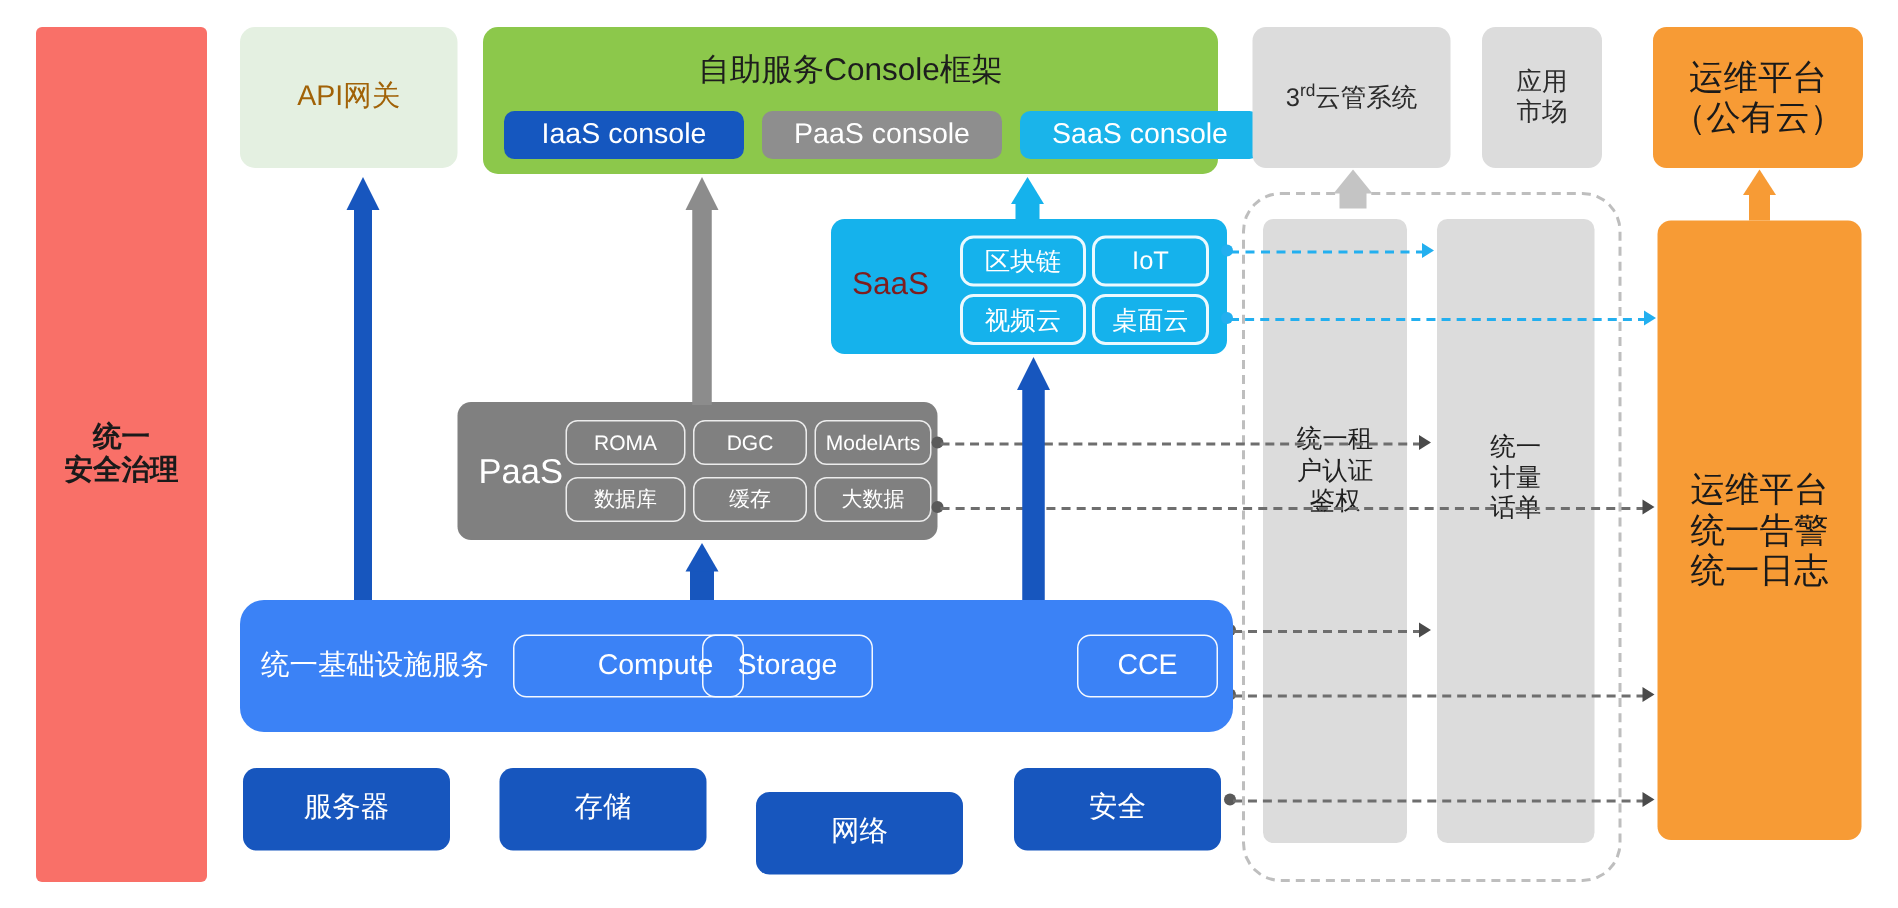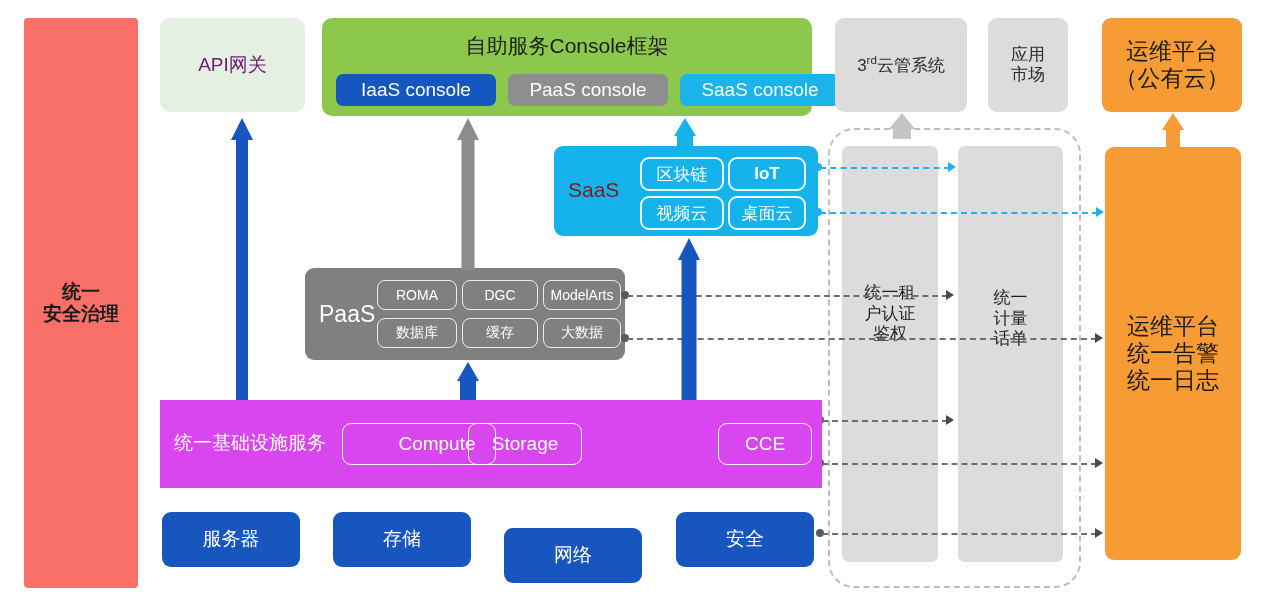--- a/index.html
+++ b/index.html
@@ -5,42 +5,42 @@
   html,body{margin:0;padding:0;background:#ffffff;}
   body{font-family:"Liberation Sans","DejaVu Sans",sans-serif;}
   #stage{position:relative;width:1265px;height:605px;background:#fff;overflow:hidden;}
 
   .box{position:absolute;box-sizing:border-box;display:flex;align-items:center;justify-content:center;text-align:center;line-height:1.18;}
 
   
   .gov{background:#F97068;color:#1a1a1a;font-size:19px;font-weight:700;border-radius:4px;}
 
   
-  .apigw{background:#E4F0E1;color:#701a75;font-size:19px;border-radius:10px;}
+  .apigw{background:#E4F0E1;color:#a16207;font-size:19px;border-radius:10px;}
 
   
   .console{background:#8CC84B;border-radius:10px;}
   .console-title{position:absolute;left:0;right:0;top:14px;text-align:center;font-size:21px;color:#1d1d1d;font-weight:400;}
   .pill{position:absolute;display:flex;align-items:center;justify-content:center;border-radius:7px;color:#fff;font-size:19px;height:32px;}
   .pill.iaas{background:#1557BF;}
   .pill.paas{background:#8E8E8E;}
   .pill.saas{background:#1AB4EA;}
 
   
   .saasbox{background:#15B2EC;border-radius:9px;}
   .saas-label{position:absolute;color:#7f1d1d;font-size:21px;}
   .chip{position:absolute;display:flex;align-items:center;justify-content:center;border:2px solid rgba(255,255,255,.92);border-radius:9px;color:#fff;font-size:17px;background:transparent;}
 
   
   .paasbox{background:#808080;border-radius:9px;}
   .paas-label{position:absolute;color:#fff;font-size:23px;}
   .chip-g{position:absolute;display:flex;align-items:center;justify-content:center;border:1.5px solid rgba(255,255,255,.85);border-radius:8px;color:#ffffff;font-size:14px;background:transparent;}
 
   
-  .infra{background:#d946ef;border-radius:1px;}
+  .infra{background:#3b82f6;border-radius:16px;}
   .infra-label{position:absolute;color:#fff;font-size:19px;}
   .chip-b{position:absolute;display:flex;align-items:center;justify-content:center;border:1.6px solid rgba(255,255,255,.95);border-radius:9px;color:#fff;font-size:19px;background:transparent;}
 
   
   .res{background:#1756BE;color:#fff;font-size:19px;border-radius:9px;}
 
   
   .grey{background:#DCDCDC;color:#2b2b2b;font-size:17px;border-radius:9px;}
 
   
@@ -136,21 +136,21 @@
     <div>统一</div>
     <div>计量</div>
     <div>话单</div>
   </div>
 
   <div class="saasbox" style="position:absolute;left:554px;top:146px;width:264px;height:90px;">
     <div class="saas-label" style="left:14px;top:32px;">SaaS</div>
     <div class="chip" style="left:86px;top:11px;width:80px;height:30px;">
       <span>区块链</span>
     </div>
-    <div class="chip" style="left:174px;top:11px;width:74px;height:30px;font-weight:bold;">
+    <div class="chip" style="left:174px;top:11px;width:74px;height:30px;">
       <span>IoT</span>
     </div>
     <div class="chip" style="left:86px;top:50px;width:80px;height:30px;">
       <span>视频云</span>
     </div>
     <div class="chip" style="left:174px;top:50px;width:74px;height:30px;">
       <span>桌面云</span>
     </div>
   </div>
 

